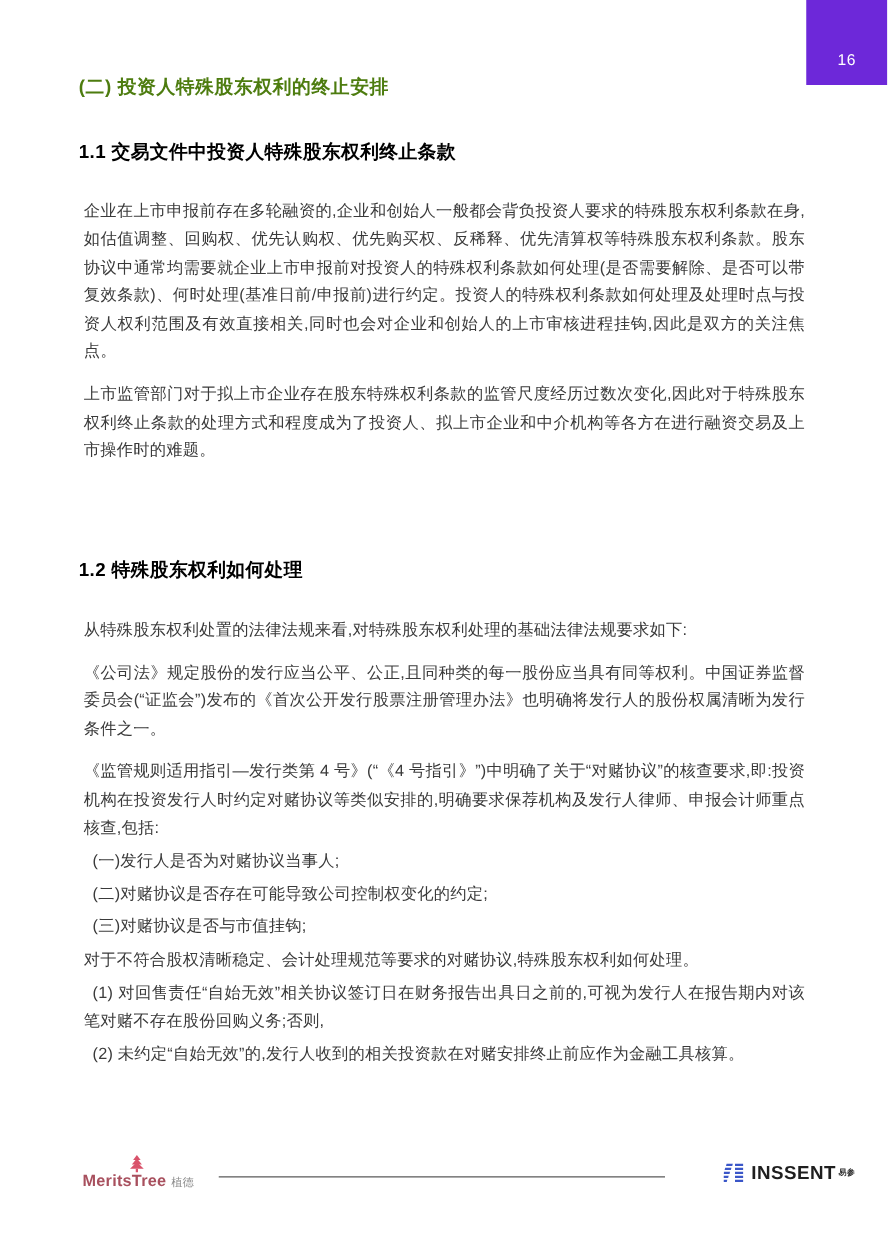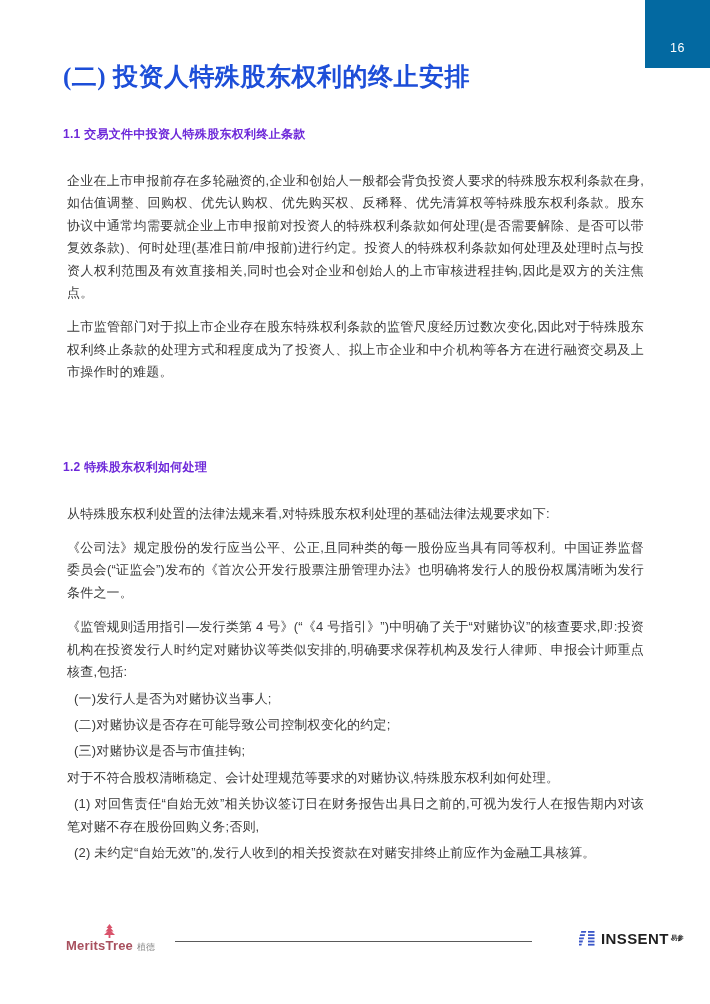--- a/index.html
+++ b/index.html
@@ -9,43 +9,42 @@
     width: 710px;
     height: 1004px;
     background: #ffffff;
     font-family: "Liberation Sans", sans-serif;
     overflow: hidden;
   }
   .page-tab {
     position: absolute;
     top: 0; right: 0;
     width: 65px; height: 68px;
-    background: #0369a1;
+    background: #6d28d9;
     color: #ffffff;
     display: flex;
     align-items: flex-end;
     justify-content: center;
     padding-bottom: 13px;
     font-size: 12.5px;
     letter-spacing: 0.5px;
   }
   main { padding: 60px 62px 0 63px; }
   h1 {
     margin: 0;
-    font-size: 25px;
+    font-size: 15px;
     font-weight: bold;
-    color: #1d4ed8;
+    color: #4d7c0f;
     letter-spacing: 0.5px;
-    font-family: Liberation Serif, serif;
   }
   h2 {
     margin: 33px 0 0 0;
-    font-size: 12px;
+    font-size: 15px;
     font-weight: bold;
-    color: #6d28d9;
+    color: #000000;
     letter-spacing: 0.3px;
   }
   h2.second { margin-top: 75px; }
   p {
     margin: 4px;
     font-size: 13px;
     line-height: 22.4px;
     color: #3A3A3A;
     text-align: justify;
     letter-spacing: 0.2px;

